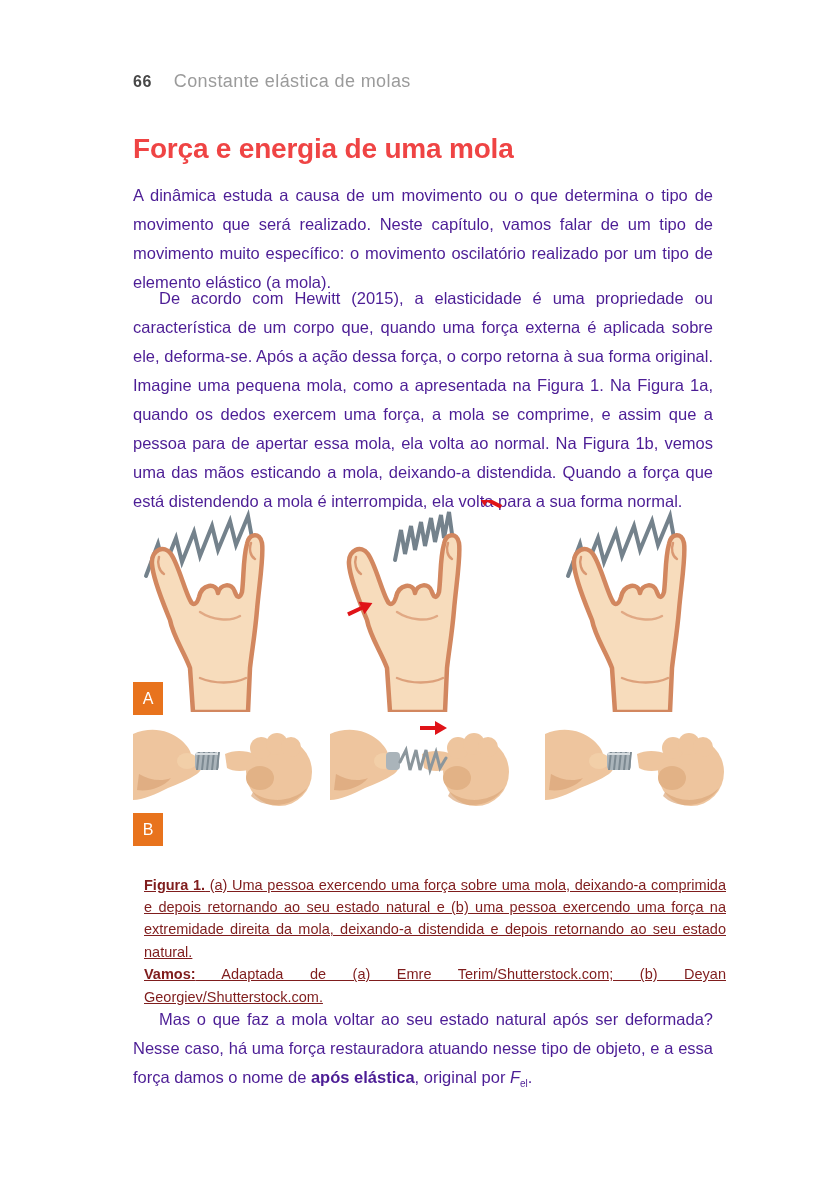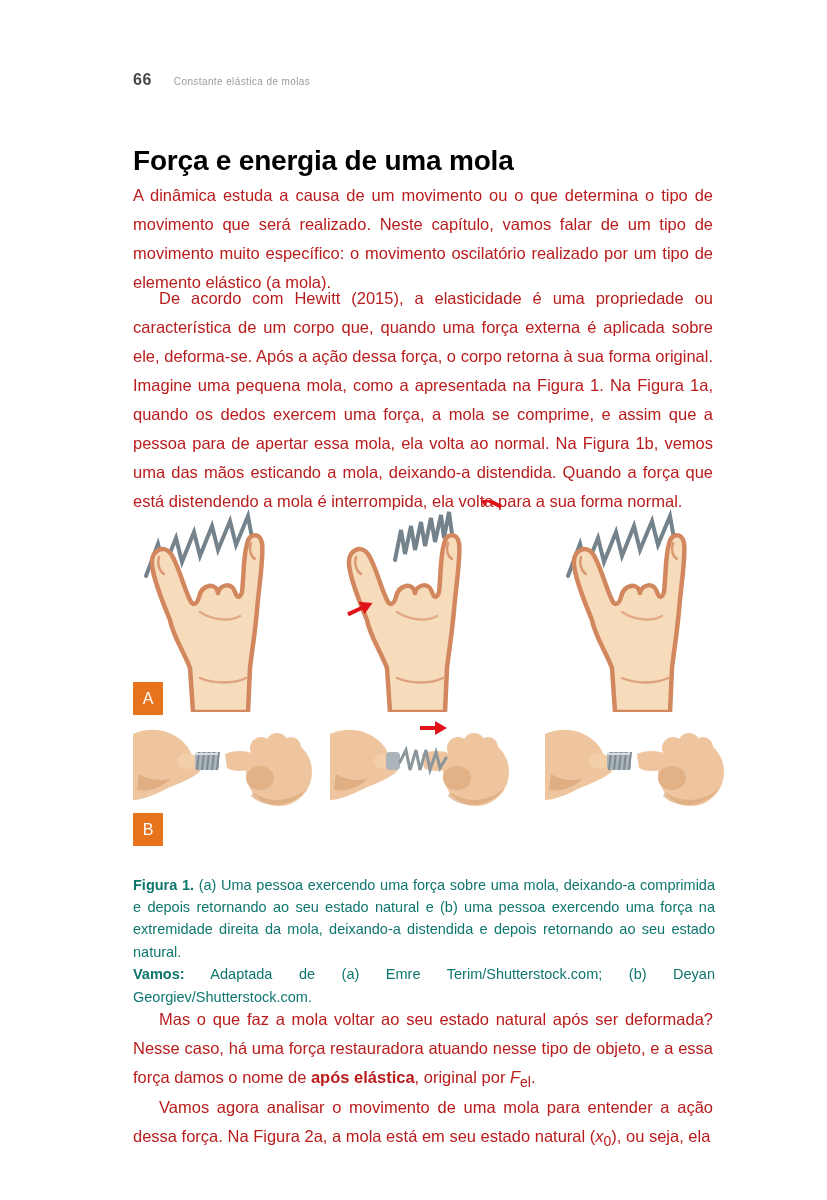--- a/index.html
+++ b/index.html
@@ -10,57 +10,57 @@
     font-family:"Liberation Sans", sans-serif;
     color:#222;
     overflow:hidden;
   }
   
   .runhead{
     position:absolute;left:133px;top:71px;width:580px;
     display:flex;align-items:baseline;
   }
   .page-num{font-size:16px;font-weight:700;color:#474747;letter-spacing:.5px;}
-  .run-title{margin-left:22px;font-size:10px;color:#9b9b9b;letter-spacing:.4px;}
+  .run-title{margin-left:22px;font-size:18px;color:#9b9b9b;letter-spacing:.4px;}
   
   .title{
-    position:absolute;left:133px;top:126px;width:600px;
-    font-size:28px;font-weight:700;color:#000000;letter-spacing:-.2px;
+    position:absolute;left:133px;top:114px;width:600px;
+    font-size:28px;font-weight:700;color:#ef4444;letter-spacing:-.2px;
   }
   
   .body-par{
     position:absolute;left:133px;width:580px;
-    font-size:16.5px;line-height:29px;color:#b91c1c;
+    font-size:16.5px;line-height:29px;color:#4c1d95;
     text-align:justify;
   }
   .indent{text-indent:26px;}
   .p1{top:164px;}
   .p2{top:267px;}
   .p3{top:988px;}
   .p4{top:1076px;}
   .bold{font-weight:700;}
   .var{font-style:italic;}
-  .sub{font-size:14px;vertical-align:-4px;font-style:normal;}
+  .sub{font-size:10px;vertical-align:-4px;font-style:normal;}
   
   .figA{position:absolute;left:133px;top:500px;width:580px;height:215px;}
   .figB{position:absolute;left:133px;top:720px;width:580px;height:95px;}
   .figcellA{position:absolute;top:0;width:180px;height:212px;}
   .figcellB{position:absolute;top:0;width:180px;height:92px;}
   .cA1{left:0;} .cA2{left:197px;} .cA3{left:422px;}
   .cB1{left:0;} .cB2{left:197px;} .cB3{left:412px;}
   .panel-label{
     position:absolute;left:133px;width:30px;height:33px;
     background:#e8731d;color:#fff;font-size:16px;font-weight:400;
     display:flex;align-items:center;justify-content:center;z-index:5;
   }
   .labA{top:682px;} .labB{top:813px;}
   
   .caption{
-    position:absolute;left:133px;top:859px;width:582px;
-    font-size:14.5px;line-height:22.4px;color:#0f766e;text-align:justify;
+    position:absolute;left:144px;top:859px;width:582px;
+    font-size:14.5px;line-height:22.4px;color:#7f1d1d;text-align:justify;text-decoration:underline;
   }
   .cap-bold{font-weight:700;}
   svg{display:block;}
 </style>
 </head>
 <body>
 
 <div class="page">
 
   <svg width="0" height="0" aria-hidden="true">
@@ -157,15 +157,14 @@
       </svg>
     </div>
   </div>
   <div class="panel-label labB">B</div>
 
   <p class="caption"><span class="cap-bold">Figura 1.</span><span> (a) Uma pessoa exercendo uma força sobre uma mola, deixando-a comprimida e depois retornando ao seu estado natural e (b) uma pessoa exercendo uma força na extremidade direita da mola, deixando-a distendida e depois retornando ao seu estado natural.</span><br>
   <span class="cap-bold">Vamos:</span><span> Adaptada de (a) Emre Terim/Shutterstock.com; (b) Deyan Georgiev/Shutterstock.com.</span></p>
 
   <p class="body-par p3 indent"><span>Mas o que faz a mola voltar ao seu estado natural após ser deformada? Nesse caso, há uma força restauradora atuando nesse tipo de objeto, e a essa força damos o nome de </span><span class="bold">após elástica</span><span>, original por </span><span class="var">F</span><span class="sub">el</span><span>.</span></p>
 
-  <p class="body-par p4 indent"><span>Vamos agora analisar o movimento de uma mola para entender a ação dessa força. Na Figura 2a, a mola está em seu estado natural (</span><span class="var">x</span><span class="sub">0</span><span>), ou seja, ela</span></p>
 
 </div>
 
 </body></html>

